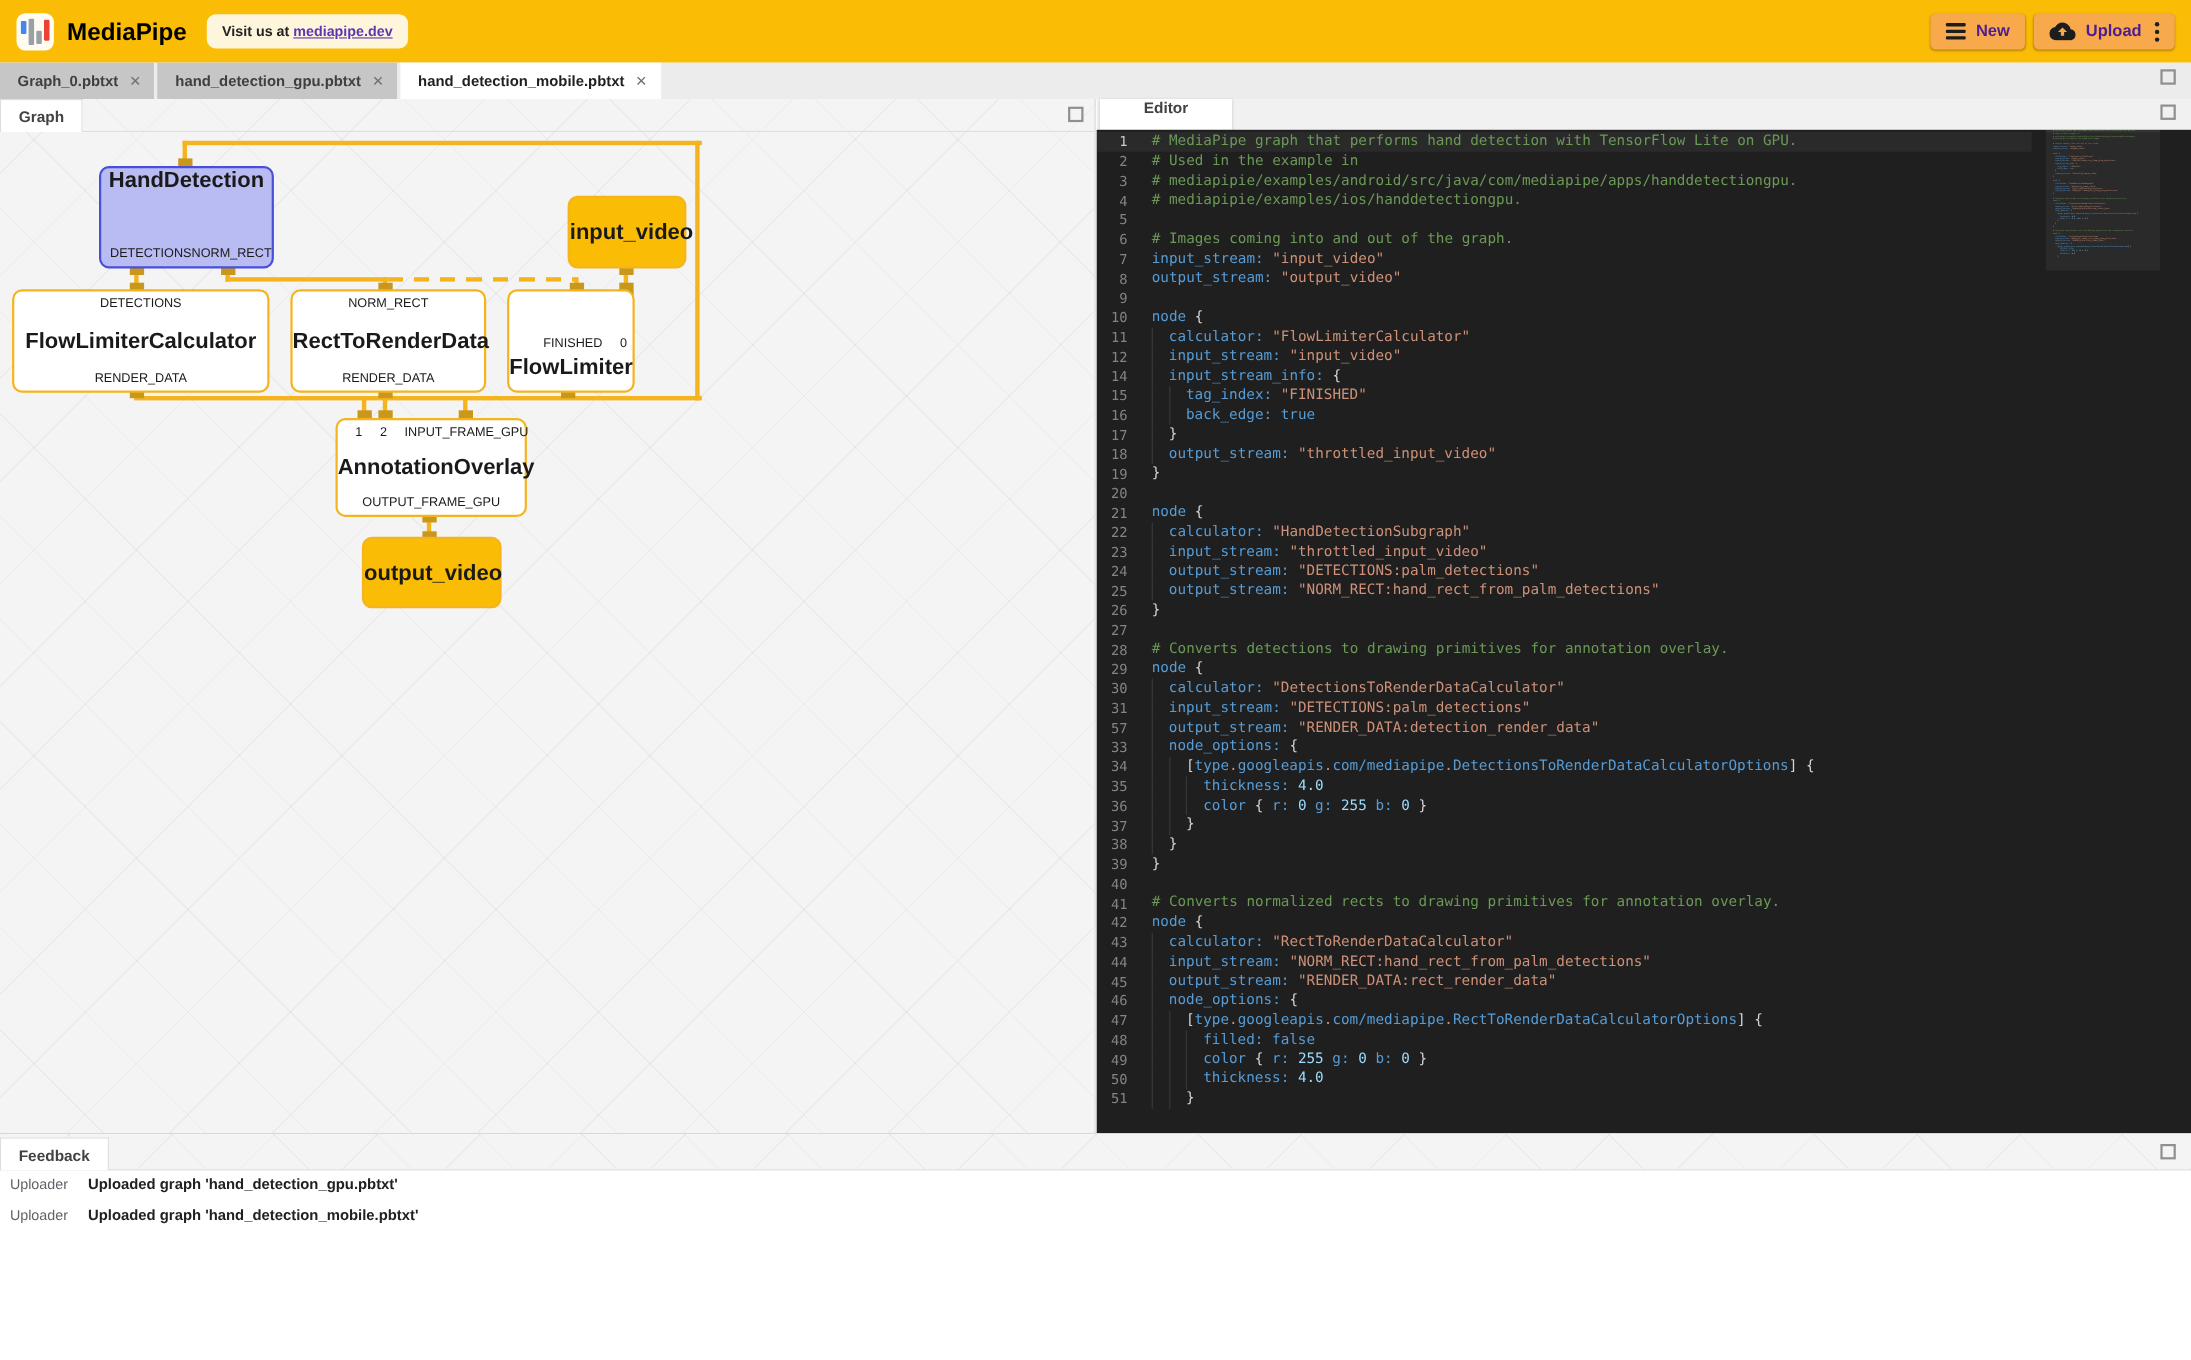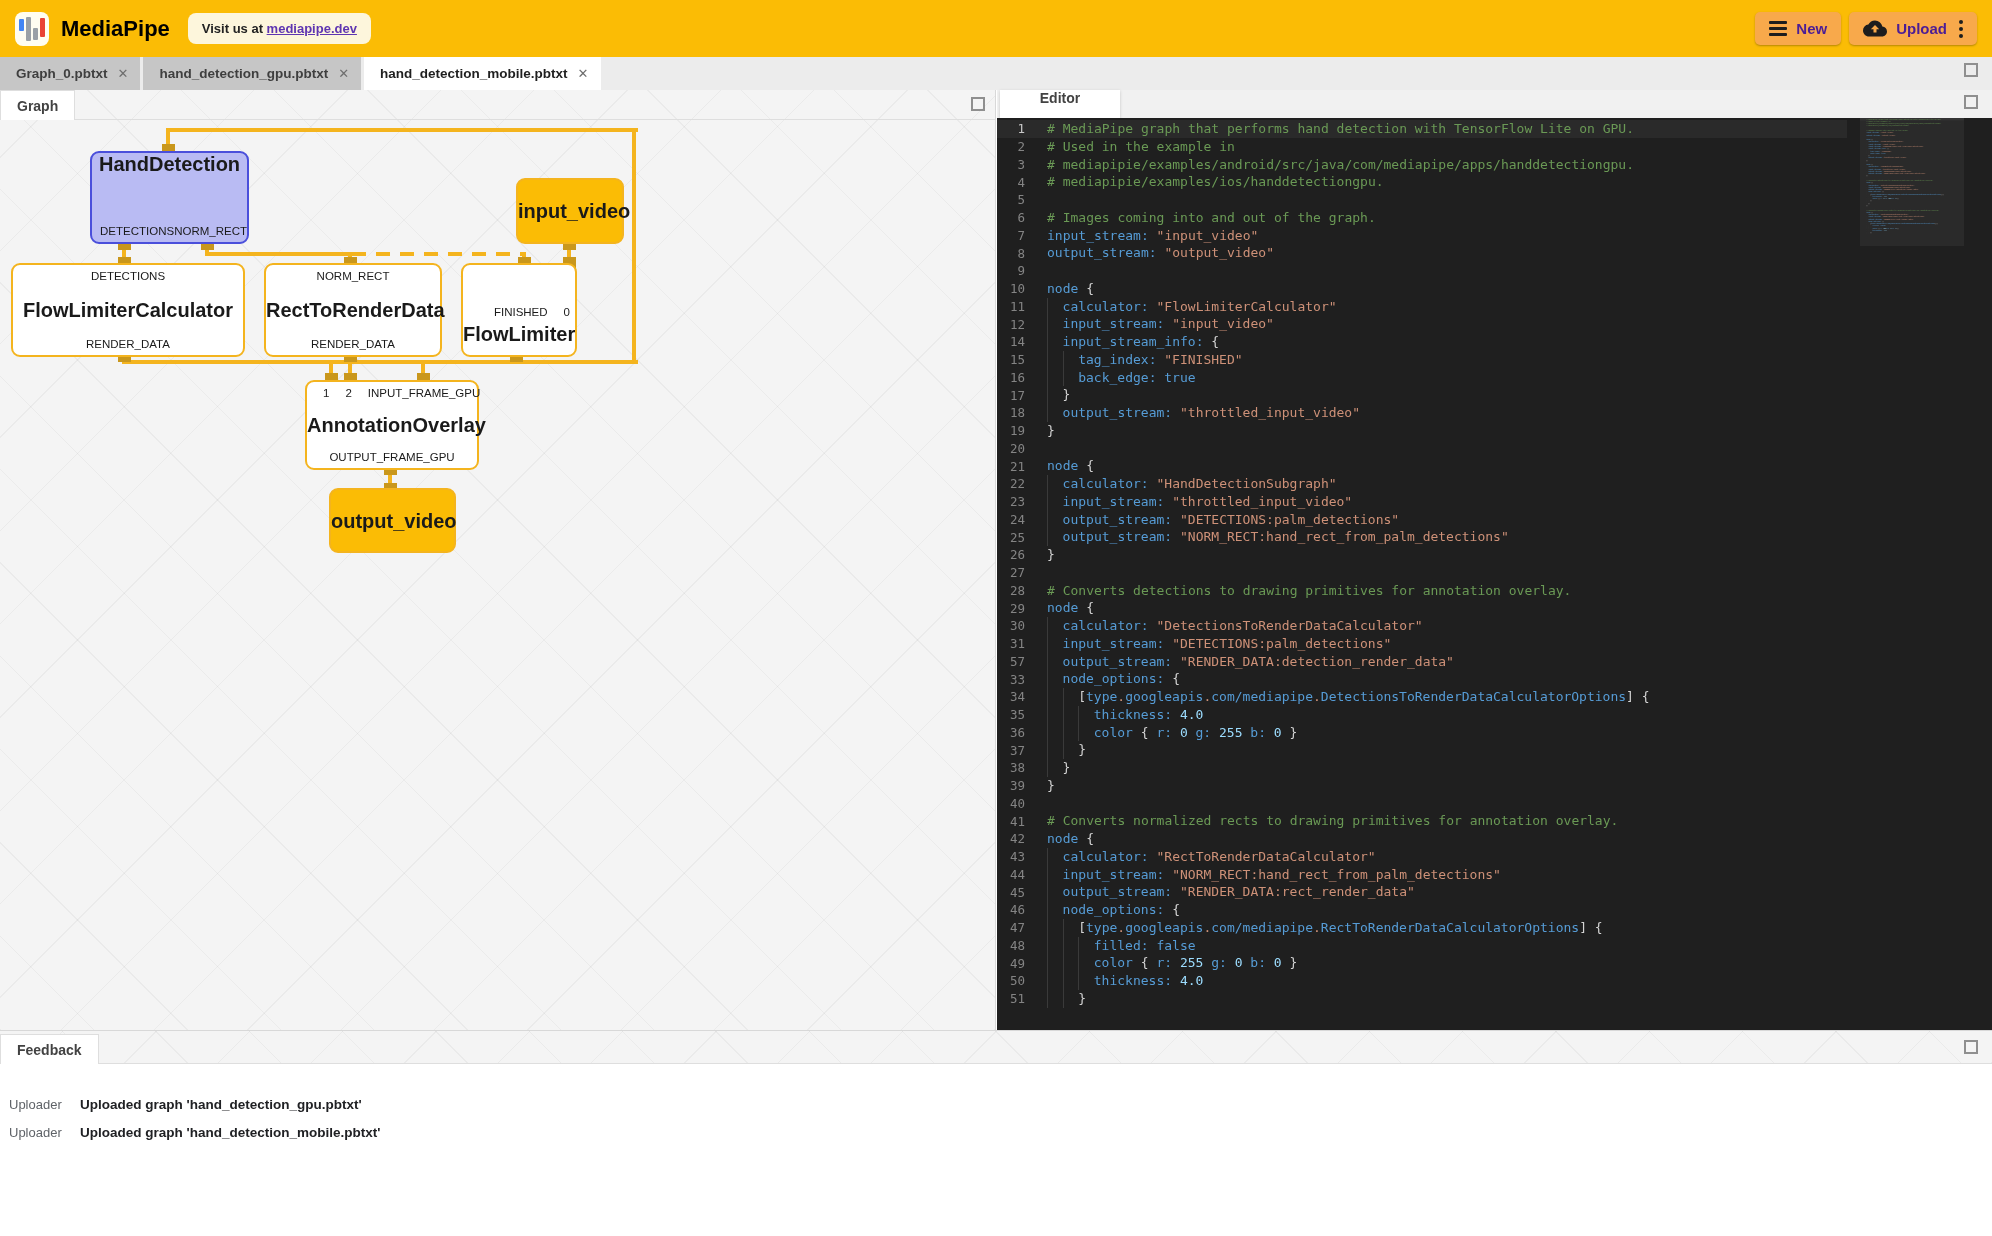--- a/index.html
+++ b/index.html
@@ -103,21 +103,21 @@
                     background:rgba(255,255,255,0.05); }
 
   
   .feedback-panel { position:absolute; left:0; top:1030px; width:1992px; height:206px;
                     background:#ffffff; border-top:1px solid #d8d8d8; }
   .fb-strip { position:absolute; left:0; top:0; width:100%; height:33px;
               border-bottom:1px solid #dedede; }
   .fb-tab { position:absolute; left:0; top:3px; height:30px; background:#ffffff;
             border:1px solid #dedede; border-bottom:none; display:flex; align-items:center;
             padding:0 16px; font-size:14px; font-weight:bold; color:#424242; cursor:pointer; }
-  .fb-rows { position:absolute; left:0; top:38px; width:100%;margin-top:28px; }
+  .fb-rows { position:absolute; left:0; top:38px; width:100%; }
   .fb-row { display:flex; align-items:baseline; height:28px; padding-left:9px; }
   .fb-src { width:62px; flex:none; font-size:13px; color:#5f6368; }
   .fb-msg { font-size:13.5px; font-weight:bold; color:#202124; margin-left:9px; }
 
   svg { display:block; }
 </style>
 </head>
 <body>
 
 <div class="header">

